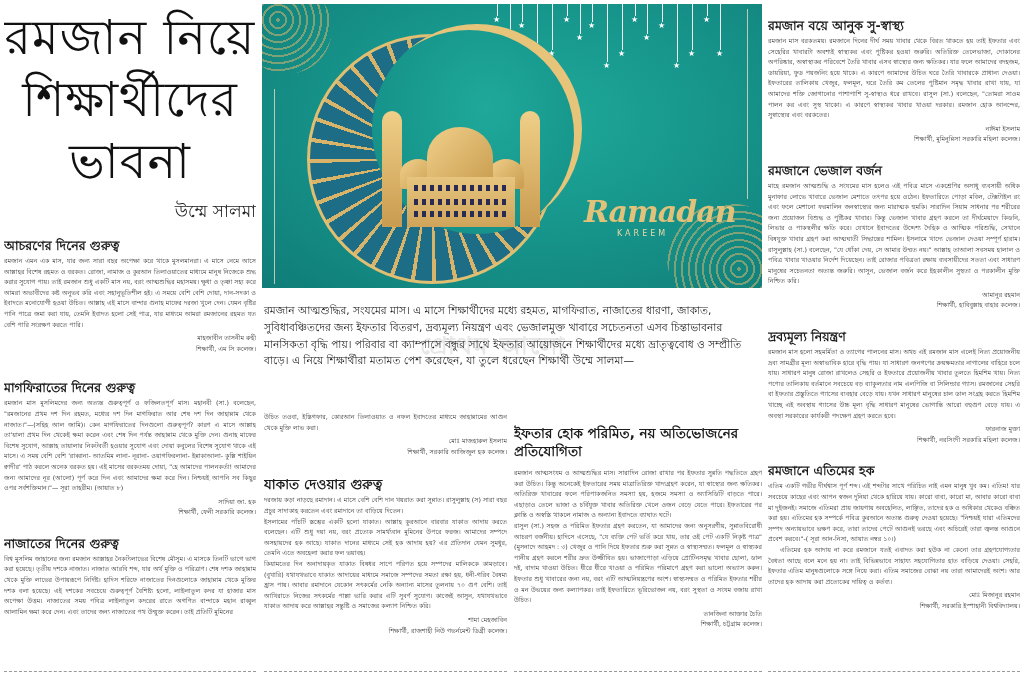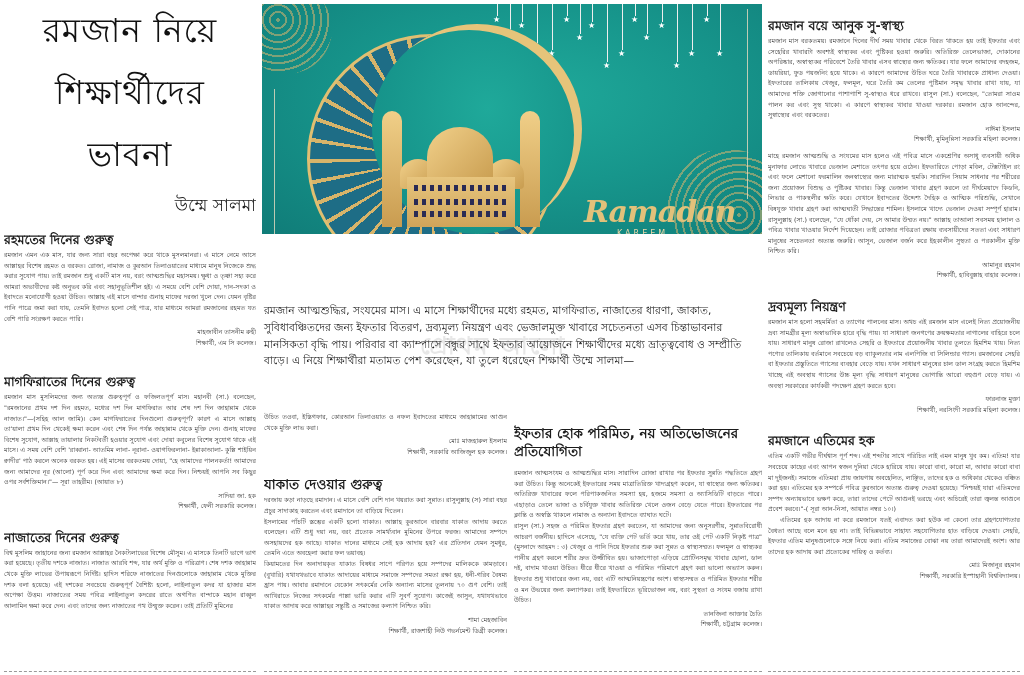--- a/index.html
+++ b/index.html
@@ -7,22 +7,23 @@
   body { position: relative; font-family: "DejaVu Sans", sans-serif; color: #222; }
 
   .col { position: absolute; overflow: hidden; }
   .col-left { left: 4px; top: 0; width: 252px; height: 675px; }
   .col-right { left: 768px; top: 0; width: 252px; height: 675px; }
   .col-mid-a { left: 264px; top: 412px; width: 243px; height: 263px; }
   .col-mid-b { left: 514px; top: 412px; width: 248px; height: 263px; }
 
   .headline {
     font-family: "DejaVu Serif", serif;
-    font-size: 33px; line-height: 62px; text-align: center;
+    font-size: 48px; line-height: 62px; text-align: center;
     color: #111; font-weight: normal; letter-spacing: 1px;
+    padding-top: 6px;
   }
   .byline {
     font-size: 17px; text-align: right; color: #222; margin: 6px 0 10px;
   }
 
   .sec-title {
     font-size: 12.5px; color: #1b1b1b; margin: 12px 0 2px; line-height: 16px;
   }
   .sec-title.big { font-size: 13.5px; line-height: 18px; }
   .body-text {
@@ -31,21 +32,21 @@
   .author {
     font-size: 6.3px; line-height: 10.6px; color: #333; text-align: right; margin-top: 3px;
   }
   .gap { height: 14px; }
   .gap-s { height: 6px; }
 
   .dashed { position: absolute; left: 0; right: 0; bottom: 3px; border-top: 1px dashed #999; }
 
   
   .hero {
-    position: absolute; left: 262px; top: 4px; width: 500px; height: 230px;
+    position: absolute; left: 262px; top: 4px; width: 500px; height: 284px;
     background: radial-gradient(ellipse at 55% 40%, #1fa99a 0%, #17968c 45%, #107c78 100%);
     overflow: hidden;
   }
   .hero .lace-tl {
     position: absolute; left: -20px; top: -20px; width: 90px; height: 90px; border-radius: 50%;
     background: repeating-radial-gradient(circle at 40% 40%, rgba(215,180,110,.55) 0 2px, transparent 2px 7px);
   }
   .hero .lace-br {
     position: absolute; right: -25px; bottom: -25px; width: 120px; height: 110px; border-radius: 50%;
     background: repeating-radial-gradient(circle at 60% 60%, rgba(215,180,110,.55) 0 2px, transparent 2px 7px);
@@ -110,21 +111,21 @@
 
 <div class="col col-left">
   <h1 class="headline">
     <div>রমজান নিয়ে</div>
     <div>শিক্ষার্থীদের</div>
     <div>ভাবনা</div>
   </h1>
   <div class="byline">উম্মে সালমা</div>
 
   <div>
-    <h2 class="sec-title">রহমতের দিনের গুরুত্ব</h2>
+    <h2 class="sec-title">আচরণের দিনের গুরুত্ব</h2>
     <p class="body-text">রমজান এমন এক মাস, যার জন্য সারা বছর অপেক্ষা করে থাকে মুসলমানরা। এ মাসে নেমে আসে আল্লাহর বিশেষ রহমত ও বরকত। রোজা, নামাজ ও কুরআন তিলাওয়াতের মাধ্যমে মানুষ নিজেকে শুদ্ধ করার সুযোগ পায়। তাই রমজান শুধু একটি মাস নয়, বরং আত্মশুদ্ধির মহাসময়। ক্ষুধা ও তৃষ্ণা সহ্য করে আমরা অভাবীদের কষ্ট অনুভব করি এবং সহানুভূতিশীল হই। এ সময়ে বেশি বেশি দোয়া, দান-সদকা ও ইবাদতে মনোযোগী হওয়া উচিত। আল্লাহ এই মাসে বান্দার গুনাহ মাফের দরজা খুলে দেন। যেমন বৃষ্টির পানি পাত্রে জমা করা যায়, তেমনি ইবাদত হলো সেই পাত্র, যার মাধ্যমে আমরা রমজানের রহমত যত বেশি পারি সংরক্ষণ করতে পারি।</p>
     <div class="author">
       <div>মাহজাবীন তাসনীম রুহী</div>
       <div>শিক্ষার্থী, এম সি কলেজ।</div>
     </div>
   </div>
   <div class="gap"></div>
 
   <div>
     <h2 class="sec-title">মাগফিরাতের দিনের গুরুত্ব</h2>
@@ -231,20 +232,21 @@
   <div>
     <h2 class="sec-title">রমজান বয়ে আনুক সু-স্বাস্থ্য</h2>
     <p class="body-text">রমজান মাস বরকতময়। রমজানে দিনের দীর্ঘ সময় খাবার থেকে বিরত থাকতে হয় তাই ইফতার এবং সেহেরির খাবারটা অবশ্যই স্বাস্থ্যকর এবং পুষ্টিকর হওয়া জরুরি। অতিরিক্ত তেলেভাজা, দোকানের অপরিষ্কার, অস্বাস্থ্যকর পরিবেশে তৈরি খাবার এসব স্বাস্থ্যের জন্য ক্ষতিকর। যার ফলে আমাদের বদহজম, ডায়রিয়া, ফুড পয়জনিং হয়ে থাকে। এ কারণে আমাদের উচিত ঘরে তৈরি খাবারকে প্রাধান্য দেওয়া। ইফতারের তালিকায় খেজুর, ফলমূল, ঘরে তৈরি কম তেলের পুষ্টিমান সমৃদ্ধ খাবার রাখা যায়, যা আমাদের শক্তি জোগানোর পাশাপাশি সু-স্বাস্থ্যও ধরে রাখবে। রাসুল (সা.) বলেছেন, "তোমরা সাওম পালন কর এবং সুস্থ থাকো। এ কারণে স্বাস্থ্যকর খাবার খাওয়া দরকার। রমজান হোক আনন্দের, সুস্বাস্থ্যের এবং বরকতের।</p>
     <div class="author">
       <div>নাঈমা ইসলাম</div>
       <div>শিক্ষার্থী, মুমিনুন্নিসা সরকারি মহিলা কলেজ।</div>
     </div>
   </div>
   <div class="gap-s"></div>
   <div>
+    <h2 class="sec-title">রমজানে ভেজাল বর্জন</h2>
     <p class="body-text">মাহে রমজান আত্মশুদ্ধি ও সংযমের মাস হলেও এই পবিত্র মাসে একশ্রেণির অসাধু ব্যবসায়ী অধিক মুনাফার লোভে খাবারে ভেজাল মেশাতে তৎপর হয়ে ওঠেন। ইফতারিতে পোড়া মবিল, টেক্সটাইল রং এবং ফলে মেশানো ফরমালিন জনস্বাস্থ্যের জন্য মারাত্মক হুমকি। সারাদিন সিয়াম সাধনার পর শরীরের জন্য প্রয়োজন বিশুদ্ধ ও পুষ্টিকর খাবার। কিন্তু ভেজাল খাবার গ্রহণ করলে তা দীর্ঘমেয়াদে কিডনি, লিভার ও পাকস্থলীর ক্ষতি করে। যেখানে ইবাদতের উদ্দেশ্য দৈহিক ও আত্মিক পরিশুদ্ধি, সেখানে বিষযুক্ত খাবার গ্রহণ করা আত্মঘাতী সিদ্ধান্তের শামিল। ইসলামে খাদ্যে ভেজাল দেওয়া সম্পূর্ণ হারাম। রাসুলুল্লাহ (সা.) বলেছেন, "যে ধোঁকা দেয়, সে আমার উম্মত নয়।" আল্লাহ তাআলা সবসময় হালাল ও পবিত্র খাবার খাওয়ার নির্দেশ দিয়েছেন। তাই রোজার পবিত্রতা রক্ষায় ব্যবসায়ীদের সততা এবং সাধারণ মানুষের সচেতনতা অত্যন্ত জরুরি। আসুন, ভেজাল বর্জন করে ইহকালীন সুস্থতা ও পরকালীন মুক্তি নিশ্চিত করি।</p>
     <div class="author">
       <div>আমানুর রহমান</div>
       <div>শিক্ষার্থী, হাবিবুল্লাহ বাহার কলেজ।</div>
     </div>
   </div>
   <div class="gap-s"></div>
   <div>
     <h2 class="sec-title">দ্রব্যমূল্য নিয়ন্ত্রণ</h2>
     <p class="body-text">রমজান মাস হলো সহমর্মিতা ও ত্যাগের পালনের মাস। অথচ এই রমজান মাস এলেই নিত্য প্রয়োজনীয় দ্রব্য সামগ্রীর মূল্য অস্বাভাবিক হারে বৃদ্ধি পায়। যা সাধারণ জনগণের ক্রয়ক্ষমতার নাগালের বাহিরে চলে যায়। সাধারণ মানুষ রোজা রাখলেও সেহরি ও ইফতারে প্রয়োজনীয় খাবার তুলতে হিমশিম খায়। নিত্য পণ্যের তালিকায় বর্তমানে সবচেয়ে বড় ব্যাকুলতার নাম এলপিজি বা সিলিন্ডার গ্যাস। রমজানের সেহরি বা ইফতার প্রস্তুতিতে গ্যাসের ব্যবহার বেড়ে যায়। যখন সাধারণ মানুষের চাল ডাল সংগ্রহ করতে হিমশিম খাচ্ছে এই অবস্থায় গ্যাসের উচ্চ মূল্য বৃদ্ধি সাধারণ মানুষের ভোগান্তি আরো বহুগুণ বেড়ে যায়। এ অবস্থা সরকারের কার্যকরী পদক্ষেপ গ্রহণ করতে হবে।</p>

